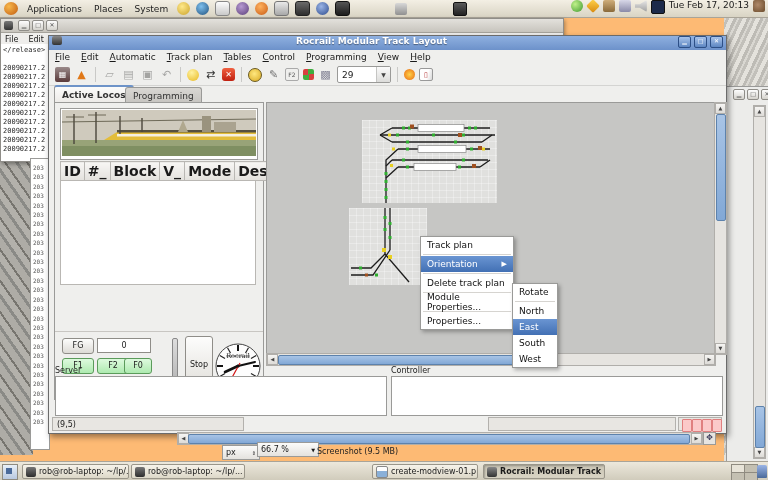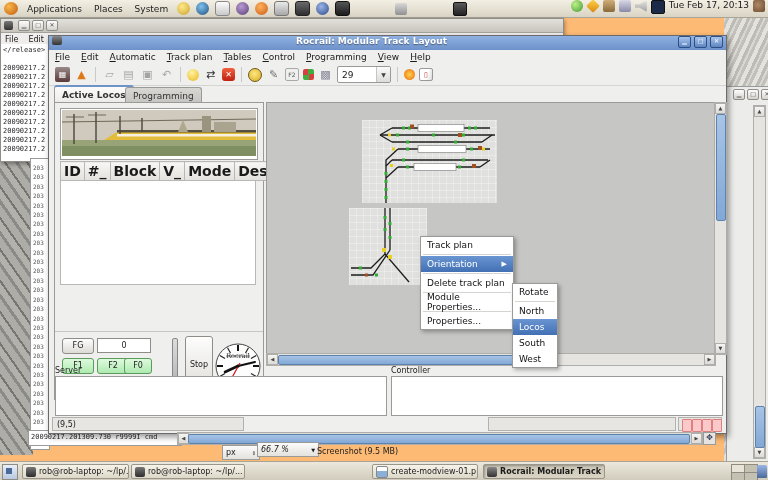--- a/index.html
+++ b/index.html
@@ -184,23 +184,20 @@
 203
 203
 203
 203
 203
 203
 203
 203</pre>
   </div>
 
-  <div class="abs logbox" style="left:28px;top:430px;width:152px;height:14px;overflow:hidden;">
-    <pre class="term" style="font-size:7px;line-height:13px;padding-left:2px;">20090217.201309.730 r9999I cmd</pre>
-  </div>
 
 
   <div class="abs" id="rocrail">
     <div class="rc-titlebar">
       <span class="tray" style="width:10px;height:9px;margin:0 3px;background:linear-gradient(#888,#333);border-radius:2px;"></span>
       <span class="rc-title">Rocrail: Modular Track Layout</span>
       <div class="rc-btn">▁</div>
       <div class="rc-btn">□</div>
       <div class="rc-btn">✕</div>
     </div>
@@ -487,41 +484,41 @@
   </div>
   <div class="cmenu" style="left:512px;top:252px;width:44px;margin-top:31px;">
     <div class="cmi">
         <span>Rotate</span>
       </div>
     <div class="cmi-sep"></div>
     <div class="cmi">
         <span>North</span>
       </div>
     <div class="cmi hl">
-        <span>Locos</span>
+        <span>East</span>
       </div>
     <div class="cmi">
         <span>South</span>
       </div>
     <div class="cmi">
         <span>West</span>
       </div>
   </div>
 
   <div class="sb-h" style="left:177px;top:432px;width:524px;background:#dcdad6;">
     <div class="sb-arr" style="left:0;top:0;">◀</div>
     <div class="sb-arr" style="right:0;top:0;">▶</div>
     <div class="sb-thumb" style="left:10px;top:1px;width:500px;height:8px;"></div>
   </div>
   <div class="abs" style="left:703px;top:432px;width:11px;height:11px;border:1px solid #9a9a98;background:#e6e4e0;font-size:8px;line-height:10px;text-align:center;color:#335;">✥</div>
   <div class="abs gimp-box" style="left:222px;top:445px;width:30px;height:13px;">
     <span>px</span>
     <span style="margin-left:auto;font-size:5px;">⇕</span>
   </div>
-  <div class="abs gimp-box" style="left:257px;top:442px;width:54px;height:13px;font-style:italic;">
+  <div class="abs gimp-box" style="left:257px;top:442px;width:54px;height:13px;">
     <span>66.7 %</span>
     <span style="margin-left:auto;font-size:5px;">▼</span>
   </div>
   <span class="abs" style="left:317px;top:447px;font-size:8px;color:#222;">Screenshot (9.5 MB)</span>
 
   <div class="abs" id="taskbar">
     <div class="abs" style="left:2px;top:2px;width:14px;height:14px;border:1px solid #8f8b80;background:linear-gradient(#e8f0f8,#b8c8e0);">
       <div style="margin:3px;width:6px;height:6px;background:#4a6a9a;"></div>
     </div>
     <div class="task" style="left:22px;width:107px;">

